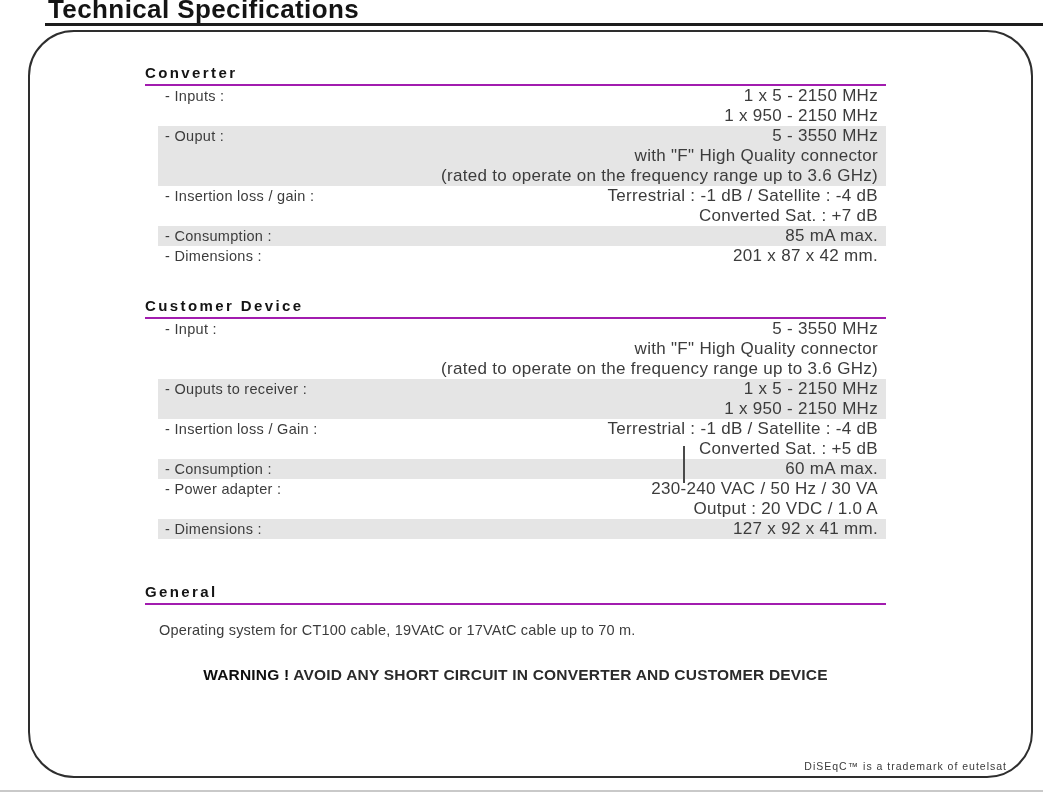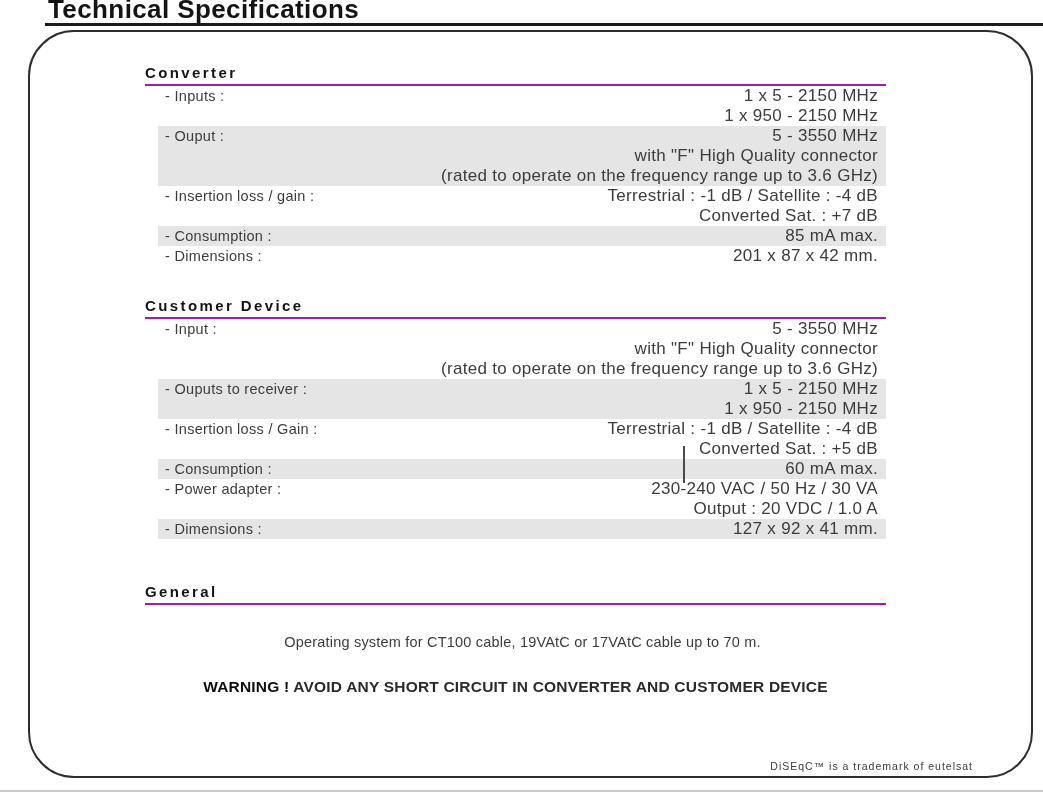--- a/index.html
+++ b/index.html
@@ -76,41 +76,41 @@
     color: #3c3c3c;
     white-space: nowrap;
   }
   .general-paragraph {
     font-size: 14.5px;
     letter-spacing: 0.2px;
     color: #3c3c3c;
     padding-left: 14px;
     line-height: 18px;
   }
-  .gp1 { margin-top: 28px; text-align: center; }
+  .gp1 { margin-top: 16px; }
   .gp2 { margin-top: 21px; }
   .warning-line {
     margin-top: 27px;
     text-align: center;
     font-size: 15.5px;
     letter-spacing: 0.2px;
     color: #1e1e1e;
     white-space: nowrap;
   }
   .warning-prefix { font-weight: 700; color: #0e0e0e; }
   .warning-body { font-weight: 700; color: #2a2a2a; text-align: right; }
   .cursor-artifact {
     position: absolute;
     left: 683px; top: 446px;
     width: 2px; height: 37px;
     background: #4a4a4a;
   }
   .trademark-note {
     position: absolute;
-    right: 70px; top: 760px;
+    right: 36px; top: 760px;
     font-size: 10.5px;
     letter-spacing: 1px;
     color: #3a3a3a;
     white-space: nowrap;
   }
 </style>
 </head>
 <body>
 
 <h1 class="page-title">Technical Specifications</h1>

